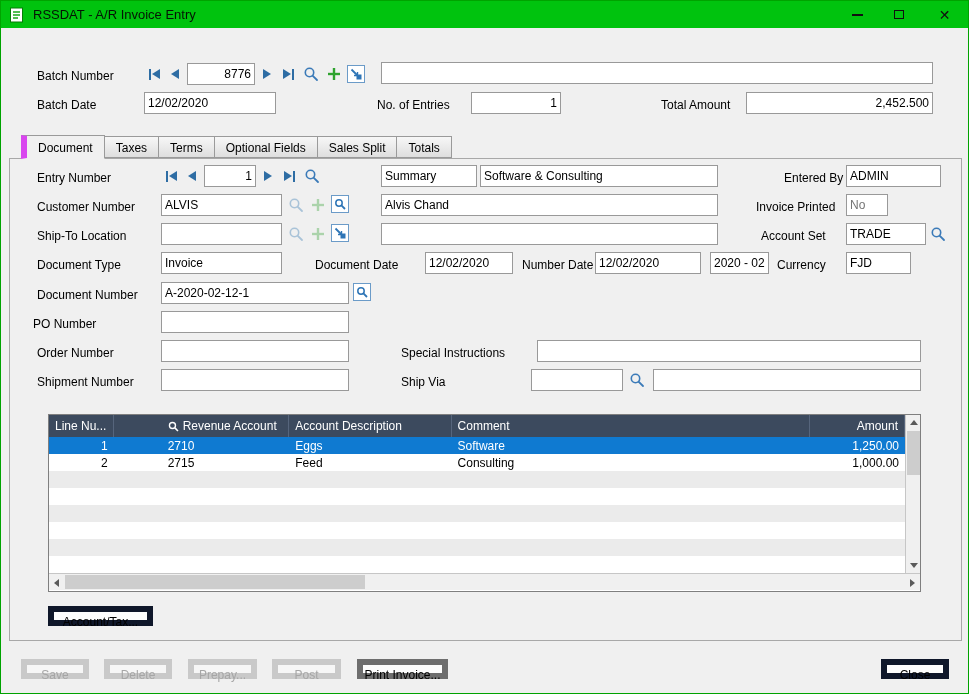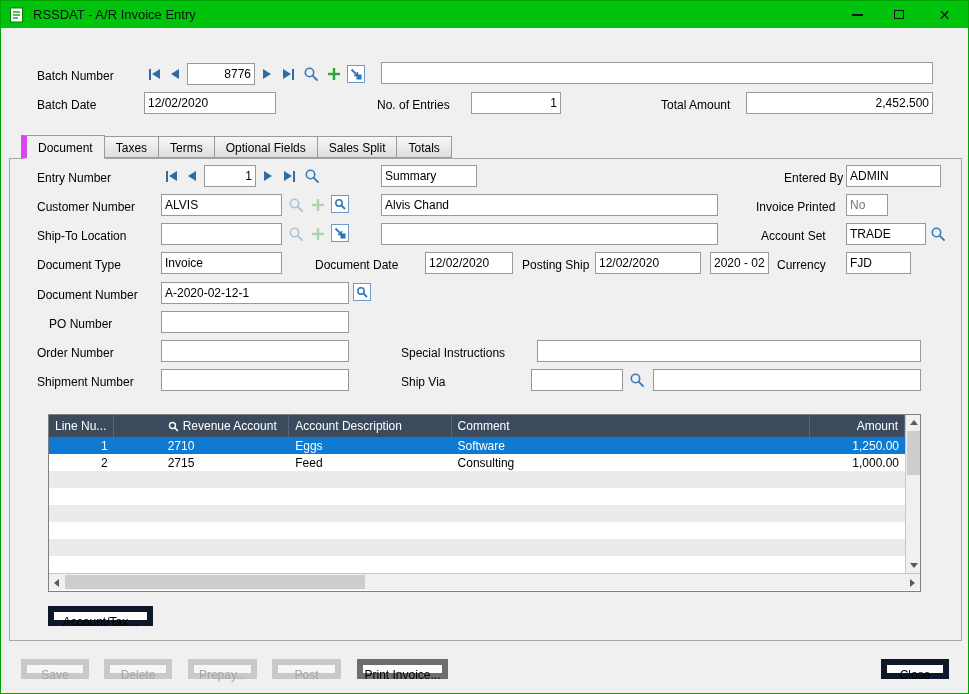--- a/index.html
+++ b/index.html
@@ -182,20 +182,21 @@
       <span class="tri r"></span>
       <span class="vbar"></span>
     </div>
   <div class="icbtn" style="left:302px;top:166px;color:#3b7ab8;z-index:2">
     <svg width="16" height="16" viewBox="0 0 16 16">
         <circle cx="6.5" cy="6.5" r="4.2" fill="none" stroke="currentColor" stroke-width="1.6"></circle>
         <line x1="9.8" y1="9.8" x2="14" y2="14" stroke="currentColor" stroke-width="1.8" stroke-linecap="round"></line>
       </svg>
   </div>
   <div class="fld" style="left:380px;top:164px;width:96px;z-index:2">Summary</div>
+  <div class="fld" style="left:479px;top:164px;width:238px;z-index:2">Software &amp; Consulting</div>
   <div class="lbl" style="left:783px;top:170px;z-index:2">Entered By</div>
   <div class="fld" style="left:845px;top:164px;width:95px;z-index:2">ADMIN</div>
 
   <div class="lbl" style="left:36px;top:199px;z-index:2">Customer Number</div>
   <div class="fld" style="left:160px;top:193px;width:121px;z-index:2">ALVIS</div>
   <div class="icbtn" style="left:286px;top:195px;color:#a9c3d8;z-index:2">
     <svg width="16" height="16" viewBox="0 0 16 16">
         <circle cx="6.5" cy="6.5" r="4.2" fill="none" stroke="currentColor" stroke-width="1.6"></circle>
         <line x1="9.8" y1="9.8" x2="14" y2="14" stroke="currentColor" stroke-width="1.8" stroke-linecap="round"></line>
       </svg>
@@ -244,36 +245,36 @@
     <svg width="16" height="16" viewBox="0 0 16 16">
         <circle cx="6.5" cy="6.5" r="4.2" fill="none" stroke="currentColor" stroke-width="1.6"></circle>
         <line x1="9.8" y1="9.8" x2="14" y2="14" stroke="currentColor" stroke-width="1.8" stroke-linecap="round"></line>
       </svg>
   </div>
 
   <div class="lbl" style="left:36px;top:257px;z-index:2">Document Type</div>
   <div class="fld" style="left:160px;top:251px;width:121px;z-index:2">Invoice</div>
   <div class="lbl" style="left:314px;top:257px;z-index:2">Document Date</div>
   <div class="fld" style="left:424px;top:251px;width:88px;z-index:2">12/02/2020</div>
-  <div class="lbl" style="left:521px;top:257px;z-index:2">Posting Ship</div>
+  <div class="lbl" style="left:521px;top:257px;z-index:2">Number Date</div>
   <div class="fld" style="left:594px;top:251px;width:106px;z-index:2">12/02/2020</div>
   <div class="fld" style="left:709px;top:251px;width:59px;z-index:2">2020 - 02</div>
   <div class="lbl" style="left:776px;top:257px;z-index:2">Currency</div>
   <div class="fld" style="left:845px;top:251px;width:65px;z-index:2">FJD</div>
 
   <div class="lbl" style="left:36px;top:287px;z-index:2">Document Number</div>
   <div class="fld" style="left:160px;top:281px;width:188px;z-index:2">A-2020-02-12-1</div>
   <div class="sqicon" style="left:352px;top:282px;z-index:2">
     <svg width="12" height="12" viewBox="0 0 12 12">
         <circle cx="5" cy="5" r="3.2" fill="none" stroke="#2e75b6" stroke-width="1.5"></circle>
         <line x1="7.4" y1="7.4" x2="11" y2="11" stroke="#2e75b6" stroke-width="1.8"></line>
       </svg>
   </div>
 
-  <div class="lbl" style="left:48px;top:316px;z-index:2">PO Number</div>
+  <div class="lbl" style="left:32px;top:316px;z-index:2">PO Number</div>
   <div class="fld" style="left:160px;top:310px;width:188px;z-index:2"></div>
 
   <div class="lbl" style="left:36px;top:345px;z-index:2">Order Number</div>
   <div class="fld" style="left:160px;top:339px;width:188px;z-index:2"></div>
   <div class="lbl" style="left:400px;top:345px;z-index:2">Special Instructions</div>
   <div class="fld" style="left:536px;top:339px;width:384px;z-index:2"></div>
 
   <div class="lbl" style="left:36px;top:374px;z-index:2">Shipment Number</div>
   <div class="fld" style="left:160px;top:368px;width:188px;z-index:2"></div>
   <div class="lbl" style="left:400px;top:374px;z-index:2">Ship Via</div>

